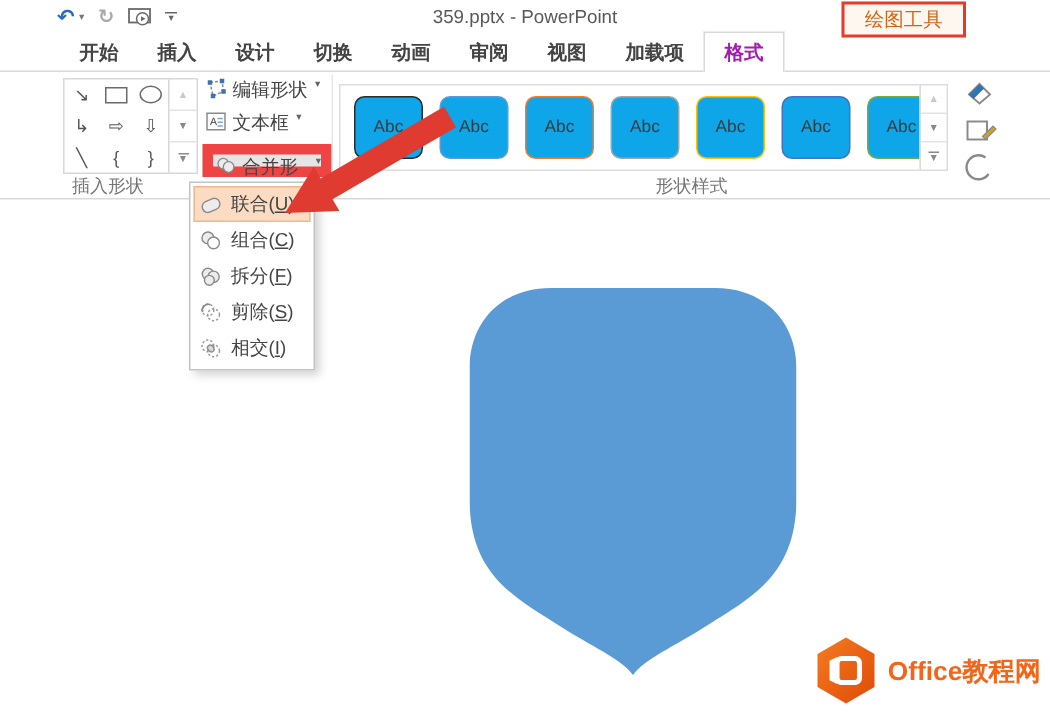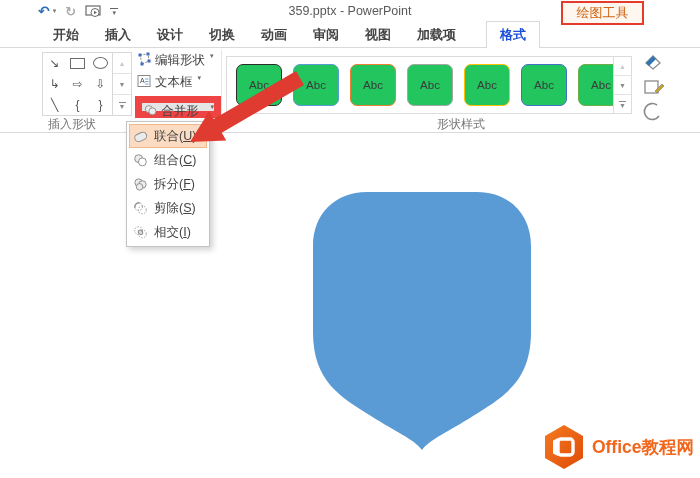--- a/index.html
+++ b/index.html
@@ -21,22 +21,22 @@
   .drawtools{
     position:absolute;left:561px;top:1px;width:79px;height:20px;
     border:2px solid #e43b2b;background:#fef7f0;color:#d06414;
     font-size:13px;display:flex;align-items:center;justify-content:center;
   }
   
   .tabs{position:absolute;top:22px;left:0;right:0;height:26px;display:flex;align-items:flex-end;
         padding-left:40px;font-size:13px;color:#444;border-bottom:1px solid #d9d9d9;box-sizing:border-box;}
   .tab{padding:0 13px;line-height:25px;height:25px;font-weight:bold;}
   .tab.active{
-    color:#1d4ed8;background:#fff;border:1px solid #d9d9d9;border-bottom:none;
-    height:26px;line-height:25px;margin-bottom:-1px;margin-left:17px;
+    color:#a21caf;background:#fff;border:1px solid #d9d9d9;border-bottom:none;
+    height:26px;line-height:25px;margin-bottom:-1px;
   }
   
   .ribbon{position:absolute;top:48px;left:0;right:0;height:85px;background:#fff;border-bottom:1px solid #d9d9d9;box-sizing:border-box;}
   .mini-gallery{position:absolute;left:42px;top:4px;width:90px;height:64px;border:1px solid #d8d8d8;display:flex;box-sizing:border-box;background:#fff;}
   .mini-cells{width:69px;display:grid;grid-template-columns:repeat(3,1fr);grid-template-rows:repeat(3,1fr);}
   .mini-cell{display:flex;align-items:center;justify-content:center;font-size:12px;color:#555;}
   .shape-rect{width:13px;height:9px;border:1px solid #6a6a6a;}
   .shape-oval{width:13px;height:10px;border:1px solid #6a6a6a;border-radius:50%;}
   .mini-scroll{width:18px;border-left:1px solid #d8d8d8;display:flex;flex-direction:column;}
   .mini-scroll .sc{flex:1;display:flex;align-items:center;justify-content:center;border-bottom:1px solid #e3e3e3;}
@@ -46,21 +46,21 @@
   .sc-more{display:flex;flex-direction:column;align-items:center;line-height:5px;color:#8a8a8a;}
   .sc-more .bar{width:7px;border-top:1px solid #8a8a8a;margin-bottom:1px;}
   .sc-more .arr{font-size:7px;}
   .btn-col{position:absolute;left:135px;top:4px;width:86px;}
   .rib-btn{height:22px;display:flex;align-items:flex-start;gap:4px;font-size:12.5px;color:#444;padding-left:2px;box-sizing:border-box;}
   .rib-btn .dd{font-size:7px;color:#666;margin-left:1px;}
   .rib-btn.hl{background:#e5e5e5;border:7px solid #ef4444;}
   .vsep{position:absolute;left:221px;top:2px;height:126px;width:1px;background:#e6e6e6;}
   .styles-gallery{position:absolute;left:226px;top:8px;width:388px;height:58px;border:1px solid #dcdcdc;
         display:flex;gap:11px;align-items:center;padding-left:9px;box-sizing:border-box;background:#fff;}
-  .style-chip{width:44px;height:40px;border-radius:7px;border:1px solid #888;background:#22c55e;
+  .style-chip{width:44px;height:40px;border-radius:7px;border:1px solid #888;background:#0ea5e9;
         display:flex;align-items:center;justify-content:center;font-size:11.5px;color:#3a3a3a;flex:0 0 auto;}
   .gal-scroll{position:absolute;left:613px;top:8px;width:19px;height:58px;border:1px solid #dcdcdc;
         display:flex;flex-direction:column;box-sizing:border-box;background:#fff;}
   .gal-scroll .sc{flex:1;display:flex;align-items:center;justify-content:center;border-bottom:1px solid #e3e3e3;}
   .gal-scroll .sc:last-child{border-bottom:none;}
   .right-icons{position:absolute;left:641px;top:5px;display:flex;flex-direction:column;gap:4px;}
   .group-label{position:absolute;top:68px;font-size:12px;color:#767676;}
   .gl-insert{left:48px;}
   .gl-styles{left:391px;width:140px;text-align:center;}
   

